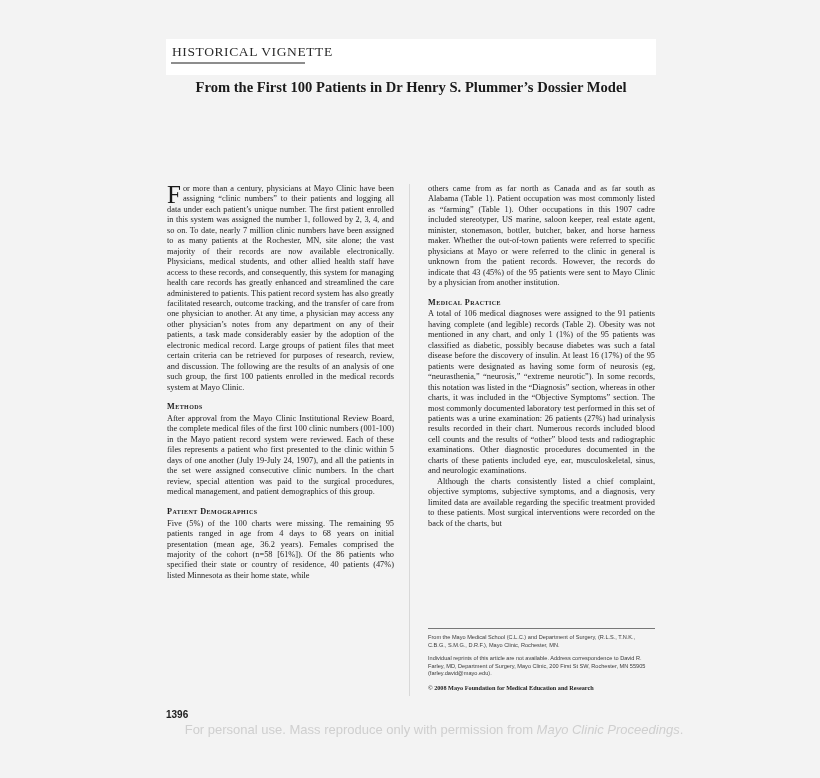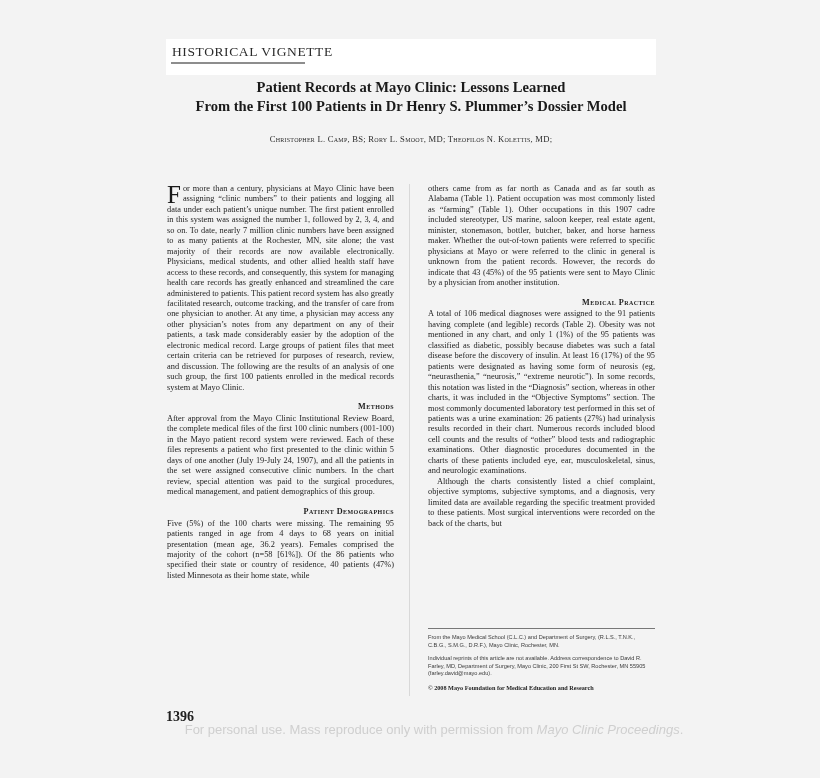--- a/index.html
+++ b/index.html
@@ -111,21 +111,21 @@
   .para + .para { text-indent: 9px; }
 
   .sec-head {
     margin: 9px 0 1.5px 0;
     font-family: "Liberation Serif", serif;
     font-size: 8.2px;
     font-weight: bold;
     font-variant: small-caps;
     letter-spacing: 0.45px;
     color: #1c1c1c;
-    text-align: right;
+    text-align: left;
   }
 
   
   #dropcap {
     float: left;
     font-family: "Liberation Serif", serif;
     font-size: 25px;
     line-height: 19px;
     font-weight: normal;
     padding: 1px 2px 0 0;
@@ -158,23 +158,23 @@
     font-size: 6.2px;
     color: #1f1f1f;
     margin-top: 2px;
   }
 
   
   #footer-pageno {
     position: absolute;
     left: 166px;
     top: 709px;
-    font-family: Liberation Serif, serif;
-    font-weight: bold;
-    font-size: 14px;
+    font-family: Liberation Sans, sans-serif;
+    font-weight: bold;
+    font-size: 10px;
     color: #202020;
   }
   #footer-citation {
     position: absolute;
     left: 166px;
     top: 709px;
     width: 490px;
     text-align: center;
     font-family: "Liberation Serif", serif;
     font-style: italic;
@@ -204,26 +204,24 @@
 </head>
 <body>
 
 <div id="page">
 
   <div id="banner-block"></div>
   <div id="banner-label">HISTORICAL VIGNETTE</div>
   <div id="banner-rule"></div>
 
   <div id="title">
-    <span class="tl">Patient Records at Mayo Clinic: Lessons Learned</span>
     <span class="tl">From the First 100 Patients in Dr Henry S. Plummer’s Dossier Model</span>
   </div>
 
   <div id="authors">
-    <span class="al">Christopher L. Camp, BS; Rory L. Smoot, MD; Theofilos N. Kolettis, MD;</span>
   </div>
 
   <div id="col-divider"></div>
 
   <div class="column" id="col-left">
     <p class="para"><span id="dropcap">F</span><span>or more than a century, physicians at Mayo Clinic have been assigning “clinic numbers” to their patients and logging all data under each patient’s unique number. The first patient enrolled in this system was assigned the number 1, followed by 2, 3, 4, and so on. To date, nearly 7 million clinic numbers have been assigned to as many patients at the Rochester, MN, site alone; the vast majority of their records are now available electronically. Physicians, medical students, and other allied health staff have access to these records, and consequently, this system for managing health care records has greatly enhanced and streamlined the care administered to patients. This patient record system has also greatly facilitated research, outcome tracking, and the transfer of care from one physician to another. At any time, a physician may access any other physician’s notes from any department on any of their patients, a task made considerably easier by the adoption of the electronic medical record. Large groups of patient files that meet certain criteria can be retrieved for purposes of research, review, and discussion. The following are the results of an analysis of one such group, the first 100 patients enrolled in the medical records system at Mayo Clinic.</span></p>
 
     <div class="sec-head">Methods</div>
     <p class="para">After approval from the Mayo Clinic Institutional Review Board, the complete medical files of the first 100 clinic numbers (001-100) in the Mayo patient record system were reviewed. Each of these files represents a patient who first presented to the clinic within 5 days of one another (July 19-July 24, 1907), and all the patients in the set were assigned consecutive clinic numbers. In the chart review, special attention was paid to the surgical procedures, medical management, and patient demographics of this group.</p>
 

